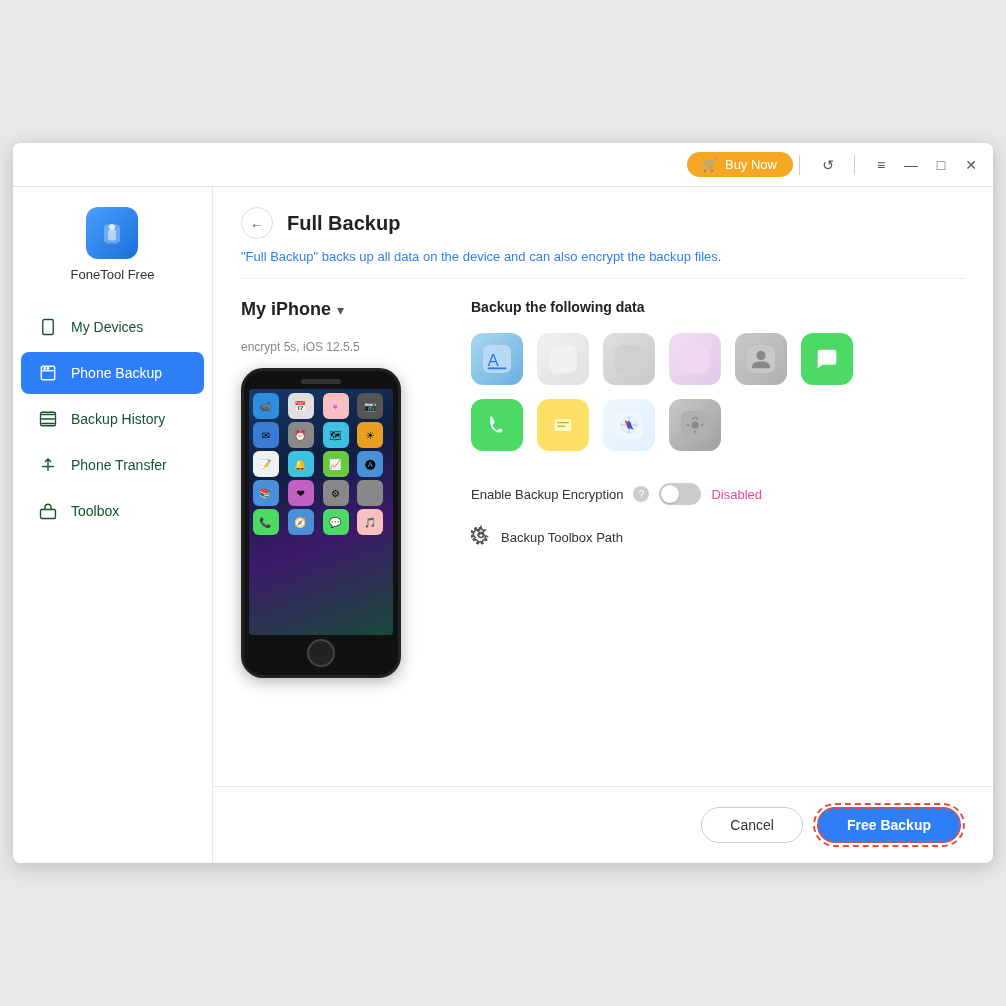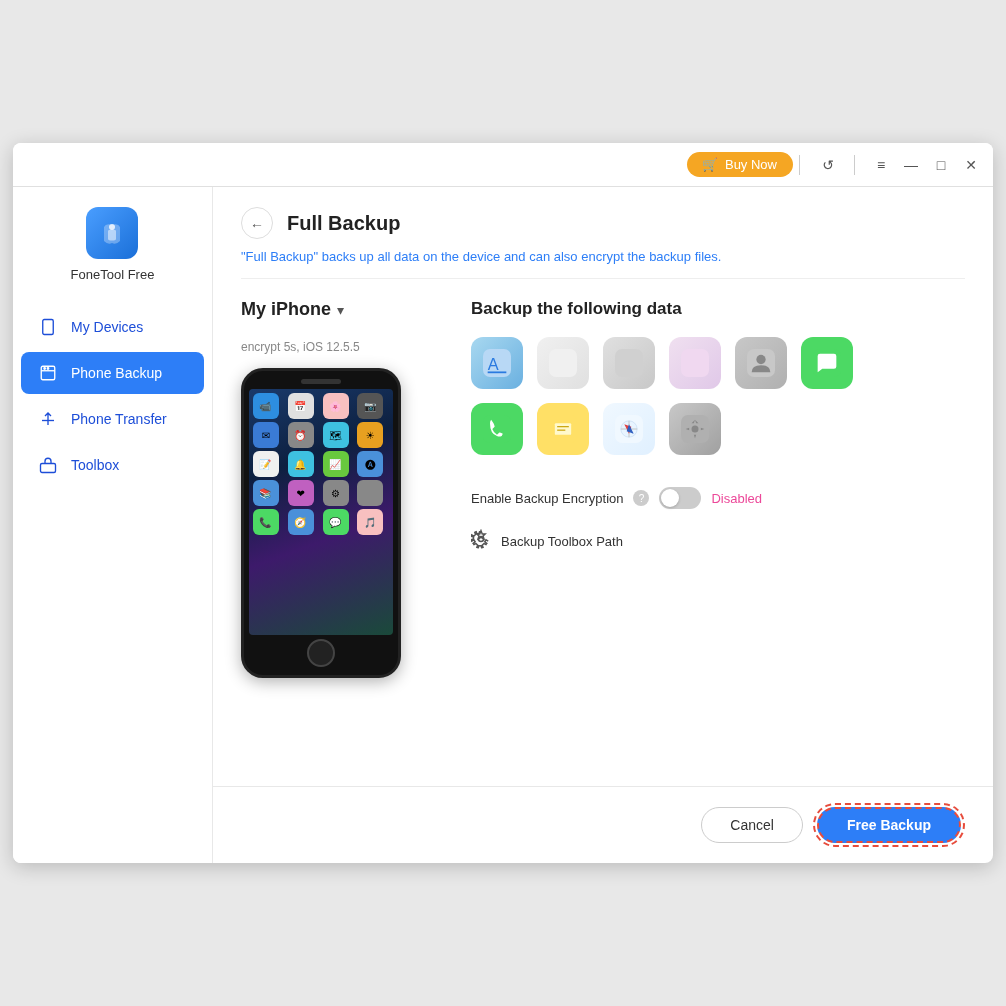--- a/index.html
+++ b/index.html
@@ -114,21 +114,21 @@
       width: 100%;
       padding: 0 8px;
     }
     .sidebar-item {
       display: flex;
       align-items: center;
       gap: 12px;
       padding: 12px 16px;
       border-radius: 8px;
       cursor: pointer;
-      color: #1d4ed8;
+      color: #14532d;
       font-size: 14px;
       margin-bottom: 4px;
     }
     .sidebar-item.active {
       background: #2d7ef7;
       color: #fff;
     }
     .sidebar-item.active .sidebar-icon {
       color: #fff;
     }
@@ -260,21 +260,21 @@
       border-radius: 50%;
       border: 2px solid #444;
       background: #222;
       margin-top: 4px;
     }
     
     .backup-data-section {
       flex: 1;
     }
     .backup-label {
-      font-size: 17px;
+      font-size: 14px;
       font-weight: 600;
       color: #222;
       margin-bottom: 18px;
     }
     .app-icons-grid {
       display: grid;
       grid-template-columns: repeat(6, 52px);
       gap: 14px;
       margin-bottom: 28px;
     }
@@ -446,20 +446,29 @@
         <div class="sidebar-item active">
           <span class="sidebar-icon">
             <svg width="18" height="18" viewBox="0 0 24 24" fill="none" stroke="currentColor" stroke-width="1.8">
               <rect x="3" y="3" width="18" height="18" rx="2"></rect>
               <path d="M3 9h18"></path>
               <circle cx="7.5" cy="6" r="1"></circle>
               <circle cx="12" cy="6" r="1"></circle>
             </svg>
           </span>
           <span>Phone Backup</span>
+        </div>
+        <div class="sidebar-item">
+          <span class="sidebar-icon">
+            <svg width="18" height="18" viewBox="0 0 24 24" fill="none" stroke="currentColor" stroke-width="1.8">
+              <path d="M3 6h18M3 12h18M3 18h18"></path>
+              <rect x="2" y="3" width="20" height="18" rx="2"></rect>
+            </svg>
+          </span>
+          <span>Backup History</span>
         </div>
         <div class="sidebar-item">
           <span class="sidebar-icon">
             <svg width="18" height="18" viewBox="0 0 24 24" fill="none" stroke="currentColor" stroke-width="1.8">
               <path d="M12 4v16M8 8l4-4 4 4"></path>
               <path d="M4 14h16"></path>
             </svg>
           </span>
           <span>Phone Transfer</span>
         </div>

